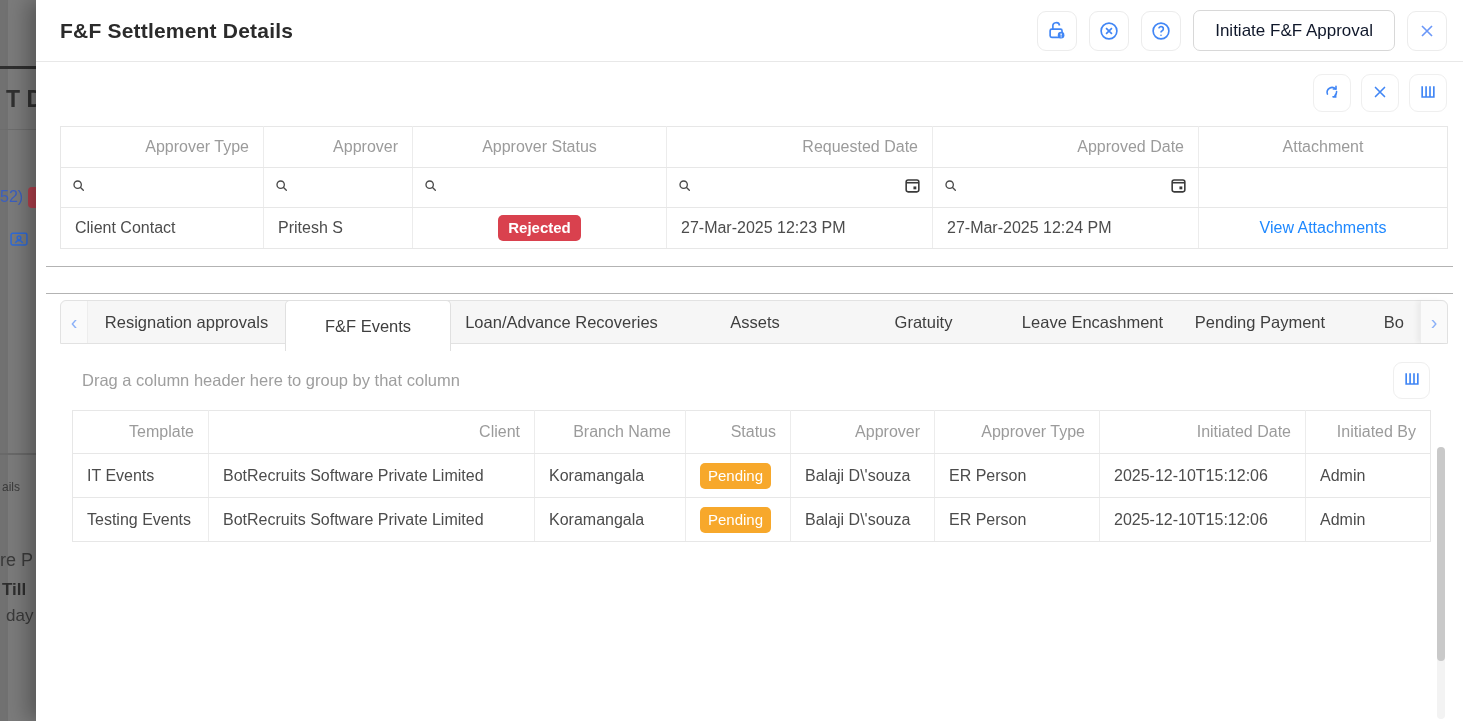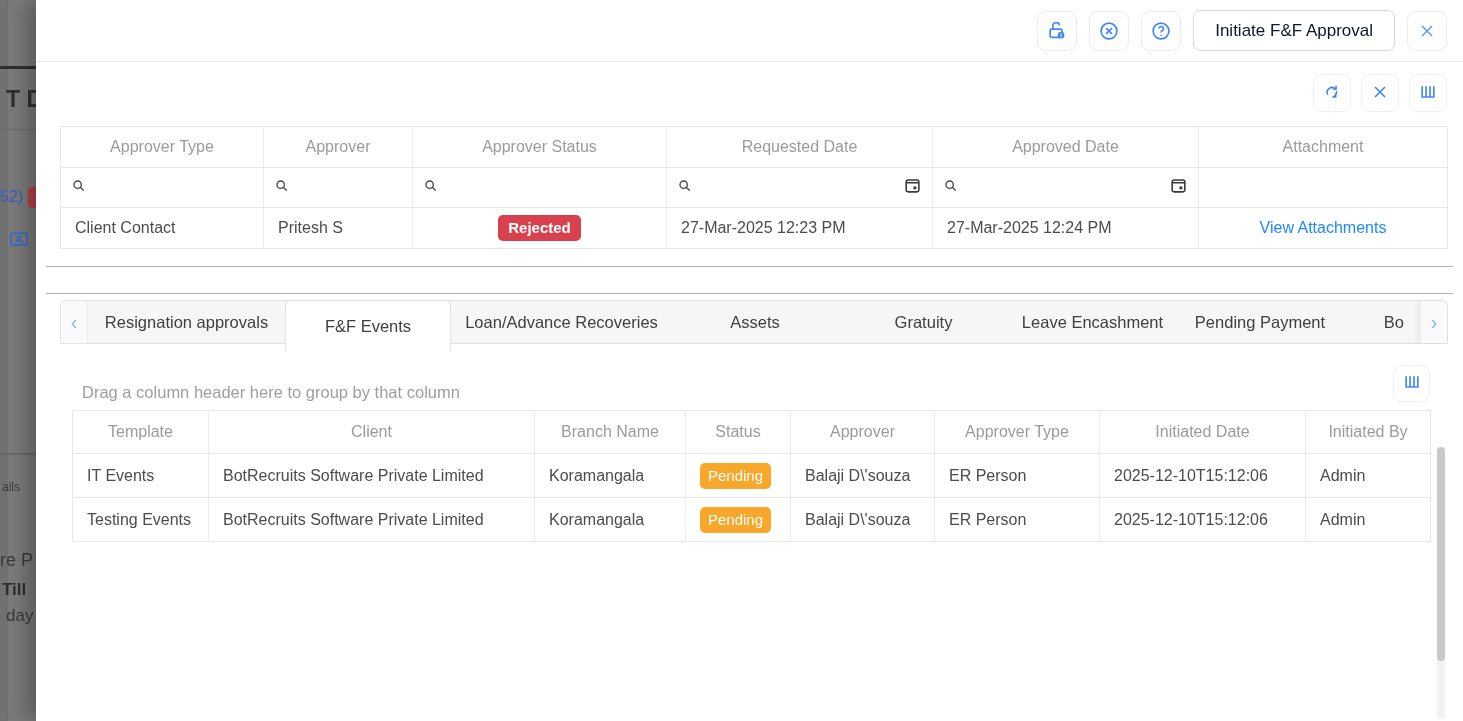--- a/index.html
+++ b/index.html
@@ -46,21 +46,21 @@
   .grid1-toolbar { position:absolute; top:74px; right:16px; display:flex; gap:10px; }
   .tool-btn { width:38px; height:38px; border:1px solid #efefef; border-radius:9px; background:#fff;
               display:flex; align-items:center; justify-content:center; color:#4186f5; cursor:pointer; }
 
   
   table.grid { border-collapse:collapse; table-layout:fixed; background:#fff; }
   table.grid th, table.grid td { border-right:1px solid #ececec; border-bottom:1px solid #e7e7e7;
               overflow:hidden; white-space:nowrap; text-overflow:ellipsis; }
   table.grid tr > *:last-child { border-right:none; }
   table.grid { border:1px solid #e7e7e7; }
-  table.grid th { font-weight:400; color:#9b9b9b; font-size:16px; text-align:center; padding:0 14px; }
+  table.grid th { font-weight:400; color:#9b9b9b; font-size:16px; text-align:right; padding:0 14px; }
   table.grid td { color:#4c4c4c; font-size:16px; padding:0 14px; }
   .grid1 { position:absolute; left:24px; top:126px; width:1387px; }
   .grid1 th { height:41px; }
   .grid1 td { height:41px; }
   .grid1 tr.filter-row td { height:40px; padding:0 10px; }
   .c-center { text-align:center !important; }
   .filter-cell { display:flex; align-items:center; height:100%; color:#4a4a4a; }
   .filter-cell .cal { margin-left:auto; color:#3a3a3a; }
   .badge { display:inline-block; color:#fff; border-radius:5px; line-height:1; }
   .badge-rejected { background:#d9414e; font-weight:700; font-size:15px; padding:5px 10px 6px; }
@@ -82,21 +82,21 @@
   .tabnav-right { border-left:1px solid #ededed; border-radius:0 6px 0 0; box-shadow:-3px 0 5px rgba(0,0,0,0.05); }
   .tab { display:flex; align-items:center; justify-content:center; font-size:16.5px; color:#3f3f3f;
          cursor:pointer; flex:0 0 auto; overflow:hidden; white-space:nowrap; }
   .tab.active { background:#fff; border:1px solid #e0e0e0; border-bottom:none; border-radius:5px 5px 0 0;
                 height:51px; margin-top:-1px; z-index:3; }
   .tab-fill { flex:1 1 auto; justify-content:flex-end; padding-right:16px; }
 
   
   .tab-content { position:absolute; left:24px; top:344px; width:1388px; height:377px; background:#fff;
                  padding:0 18px 0 12px; }
-  .group-panel { margin-top:14px; height:44px; display:flex; align-items:flex-end; }
+  .group-panel { margin-top:14px; height:44px; display:flex; align-items:center; }
   .group-hint { color:#9e9e9e; font-size:16.5px; padding-left:10px; }
   .group-panel .tool-btn { margin-left:auto; width:37px; height:37px; }
   .grid2 { width:1358px; margin-top:8px; }
   .grid2 th { height:43px; }
   .grid2 td { height:44px; }
   .grid2 tr.stripe td { background:#f5f5f5; }
 
   
   .vscrollbar { position:absolute; right:18px; top:447px; width:8px; height:272px; background:#f3f3f3; border-radius:4px; }
   .vscrollbar .thumb { position:absolute; left:0; top:0; width:8px; height:214px; background:#c9c9c9; border-radius:4px; }
@@ -123,20 +123,21 @@
     <div class="mid-line"></div>
     <div class="frag frag-ails">ails</div>
     <div class="frag frag-rep">re P</div>
     <div class="frag frag-till">Till</div>
     <div class="frag frag-day">day</div>
   </div>
 
   <div class="modal">
 
     <div class="modal-header">
+      <div class="modal-title">F&amp;F Settlement Details</div>
       <div class="header-actions">
         <button class="icon-btn">
           <span>
             <svg width="22" height="22" viewBox="0 0 24 24" fill="none" stroke="currentColor" stroke-width="1.8">
               <rect x="4.5" y="10" width="13" height="9" rx="1.8"></rect>
               <path d="M7.5 10V7.2A3.7 3.7 0 0 1 14.8 6"></path>
               <circle cx="16.5" cy="16.5" r="3.6" fill="currentColor" stroke="none"></circle>
               <path d="M16.5 14.6v2.4" stroke="#fff" stroke-width="1.4"></path>
               <circle cx="16.5" cy="18.3" r="0.7" fill="#fff" stroke="none"></circle>
             </svg>

